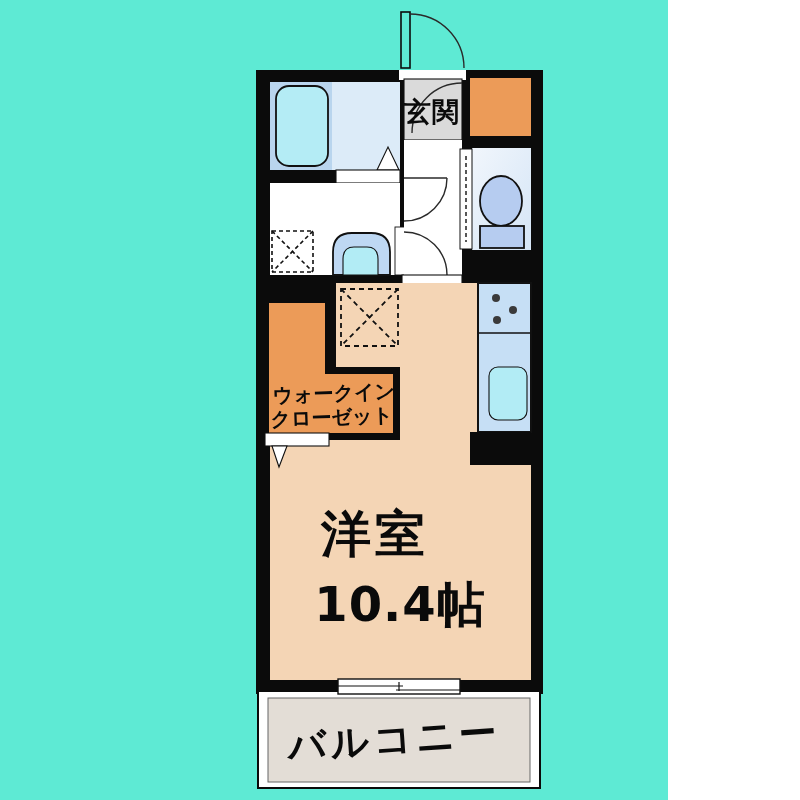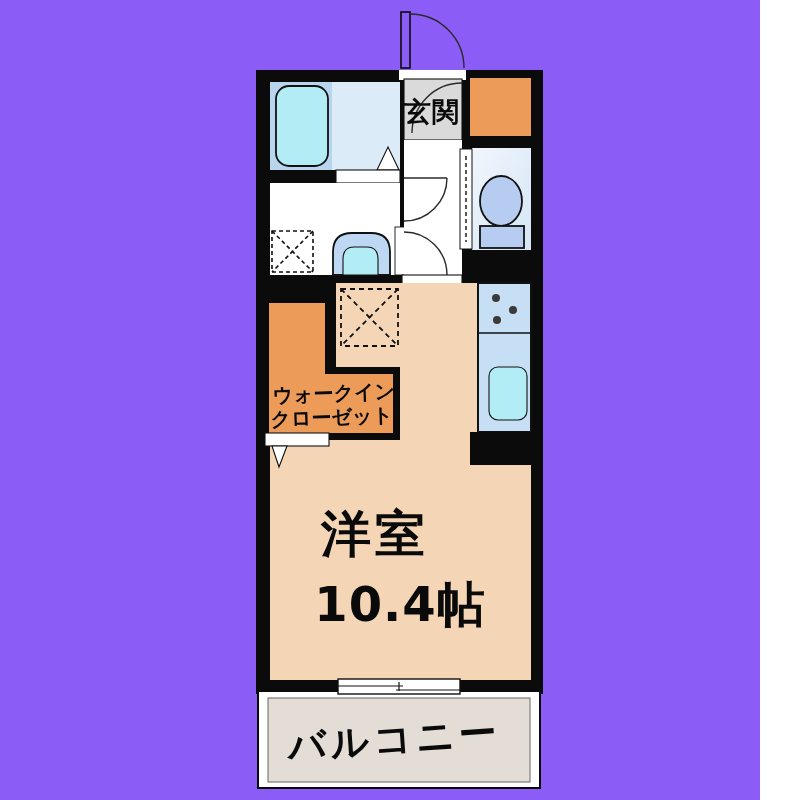--- a/index.html
+++ b/index.html
@@ -1,16 +1,16 @@
 <!DOCTYPE html>
 <html><head>
 <meta charset="utf-8">
 <style>
   html,body{margin:0;padding:0;background:#ffffff;}
-  #stage{position:relative;width:760px;height:800px;background:#8b5cf6;overflow:hidden;
+  #stage{position:relative;width:668px;height:800px;background:#5eead4;overflow:hidden;
          font-family:"DejaVu Sans",sans-serif;}
   svg text{font-family:"DejaVu Sans",sans-serif;font-weight:bold;fill:#0a0a0a;}
   .lbl-entrance{font-size:27px;letter-spacing:1px;}
   .lbl-closet{font-size:20px;letter-spacing:0px;}
   .lbl-room{font-size:50px;letter-spacing:4px;}
   .lbl-size{font-size:48px;letter-spacing:1px;}
   .lbl-balcony{font-size:38px;letter-spacing:4px;}
   .wallline{stroke:#0a0a0a;stroke-width:1.6;fill:none;}
   .arc{stroke:#2a2a2a;stroke-width:1.4;fill:none;}
   .fix{stroke:#111111;stroke-width:1.8;}

